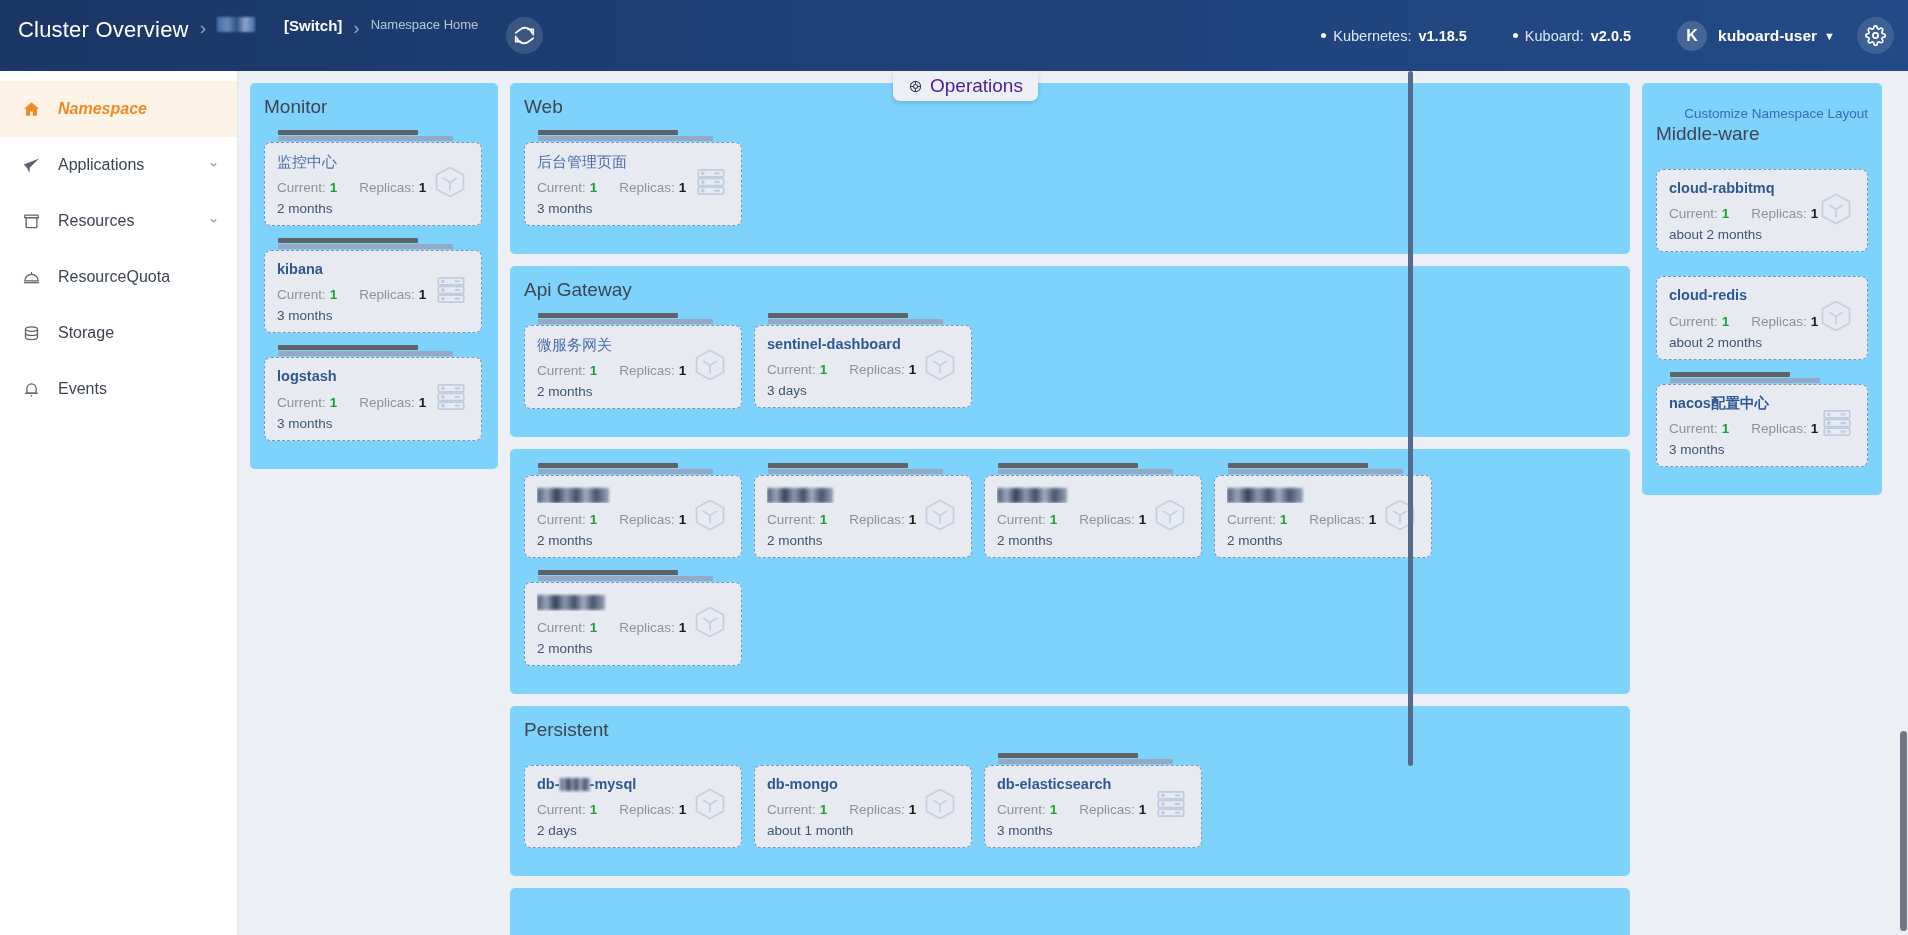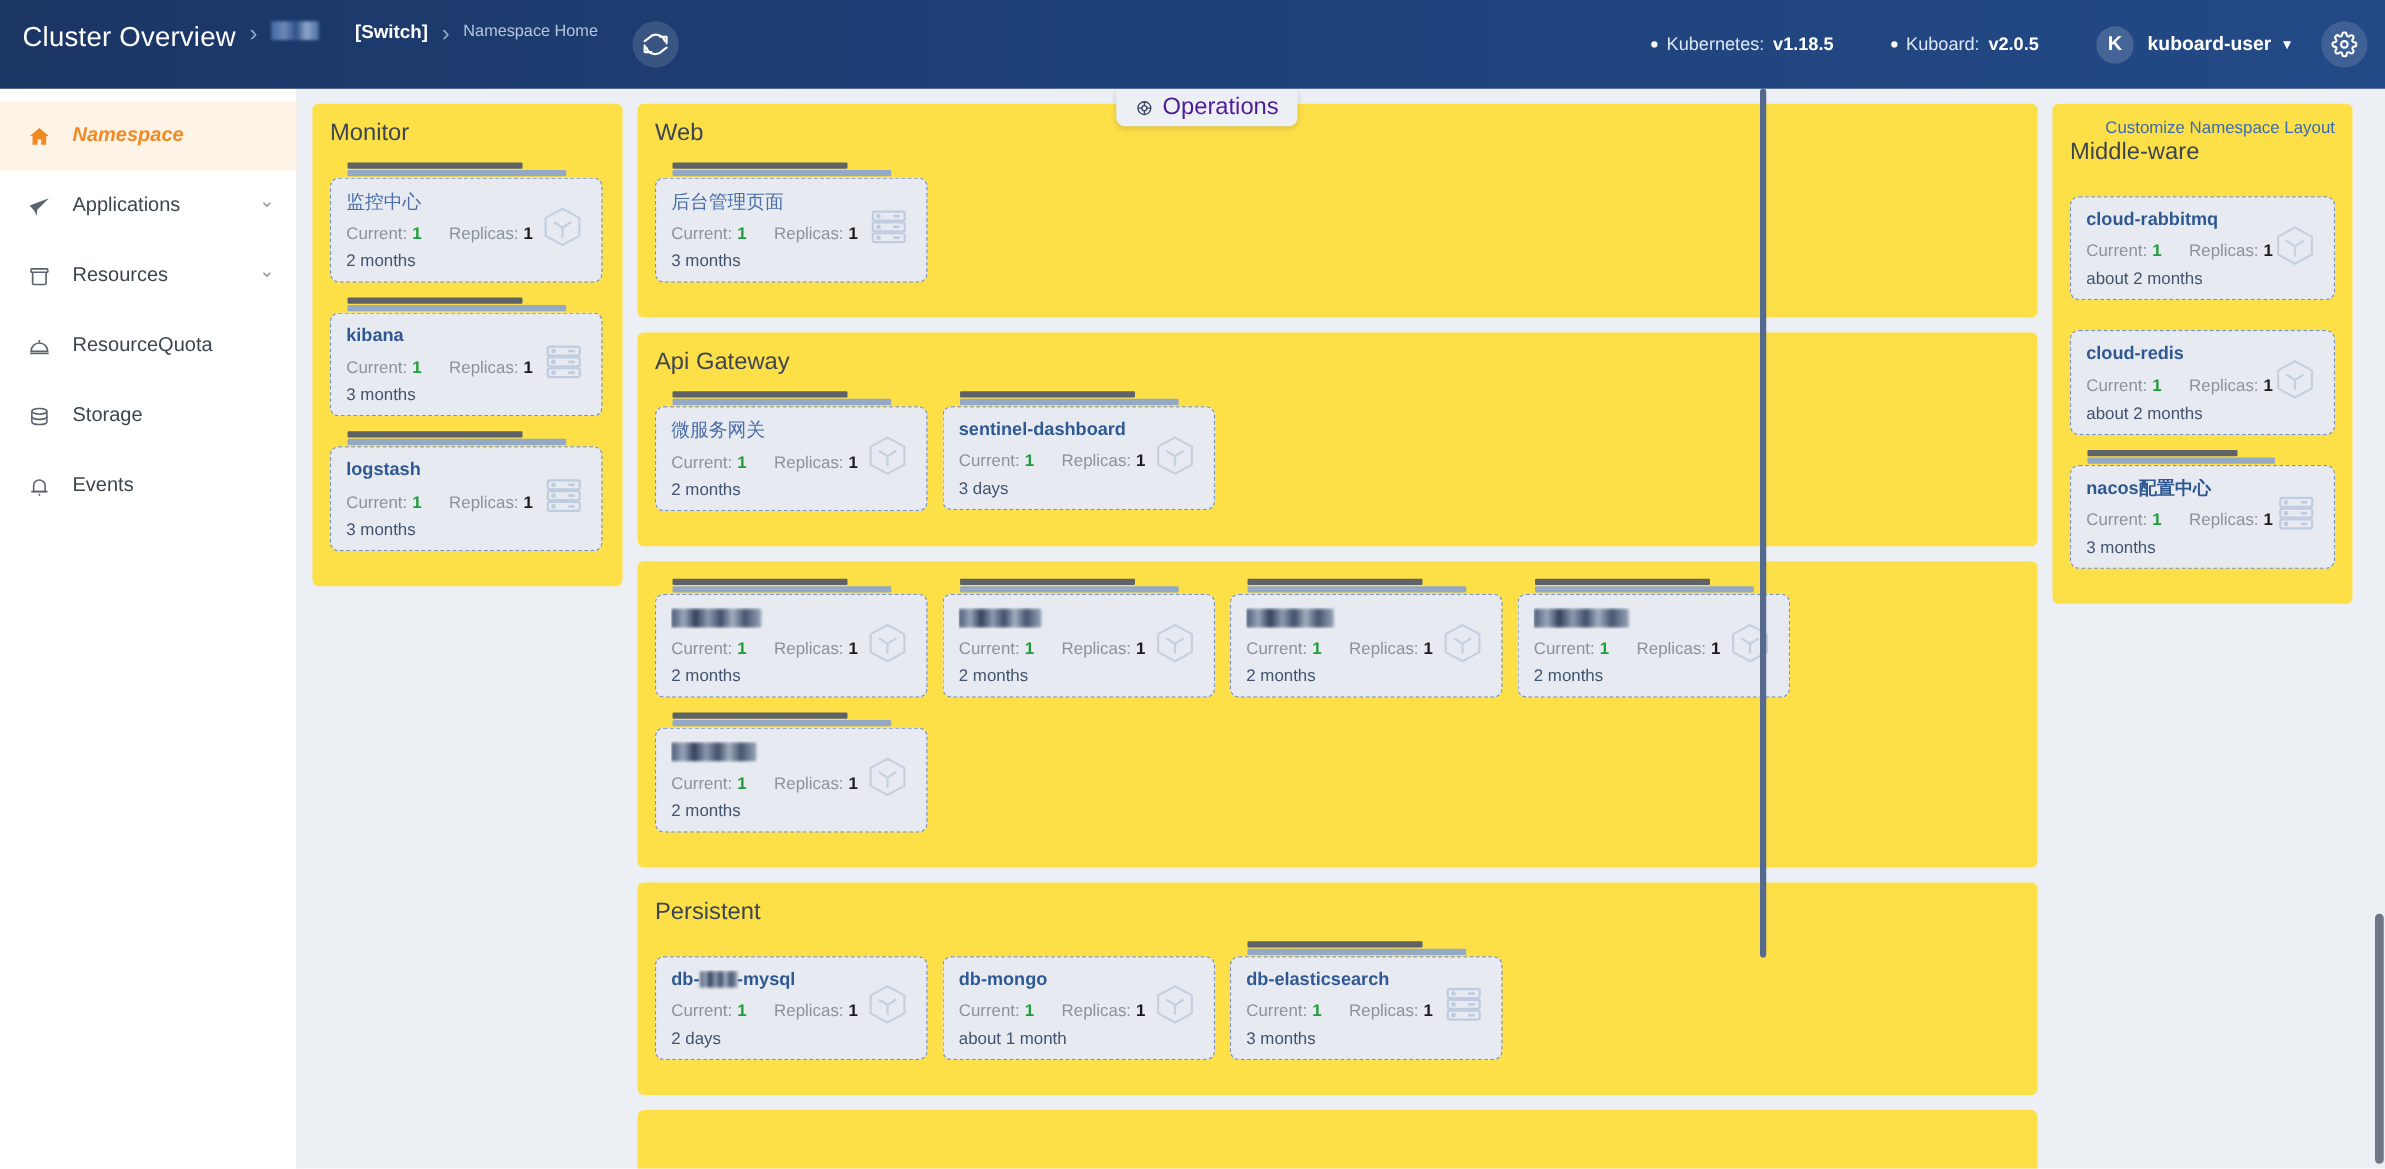--- a/index.html
+++ b/index.html
@@ -95,21 +95,21 @@
     width: 1670px; height: 864px;
     background: #eceff4;
     overflow: hidden;
   }
   .content-row { display: flex; align-items: flex-start; padding: 12px 12px 0 12px; gap: 12px; }
   .col-left   { width: 248px; flex: 0 0 248px; }
   .col-center { width: 1120px; flex: 0 0 1120px; }
   .col-right  { width: 240px; flex: 0 0 240px; }
 
   .panel {
-    background: #fde047; border-radius: 5px;
+    background: #7dd3fc; border-radius: 5px;
     padding: 14px 14px 16px 14px; margin-bottom: 12px;
   }
   .panel-title {
     font-size: 19px; color: #3d4553; font-weight: 400;
     margin-bottom: 14px; line-height: 1;
   }
   .cards { display: flex; flex-wrap: wrap; gap: 0 12px; }
 
   
   .wl { width: 218px; margin-bottom: 12px; position: relative; }
@@ -154,21 +154,21 @@
     background: linear-gradient(90deg,#4a5a74 0%,#9aa6ba 14%,#33405a 27%,#8e9ab0 41%,
                 #404e6a 55%,#a3aec0 68%,#46546f 82%,#97a3b8 100%);
   }
   .redact.sm { height: 13px; }
 
   
   .customize-link {
     font-size: 13.5px; color: #3b6bb0; text-align: right;
     cursor: pointer; margin-bottom: 2px; line-height: 1.1;
   }
-  .panel.mw { padding-top: 12px; }
+  .panel.mw { padding-top: 24px; }
   .panel.mw .wl { width: 212px; }
   .panel.mw .bar-gray { width: 120px; }
   .panel.mw .bar-blue { width: 150px; }
 
   
   .vscroll-main {
     position: absolute; right: 1px; top: 0;
     width: 7px; height: 864px; background: transparent; z-index: 30;
   }
   .vscroll-main .thumb {

